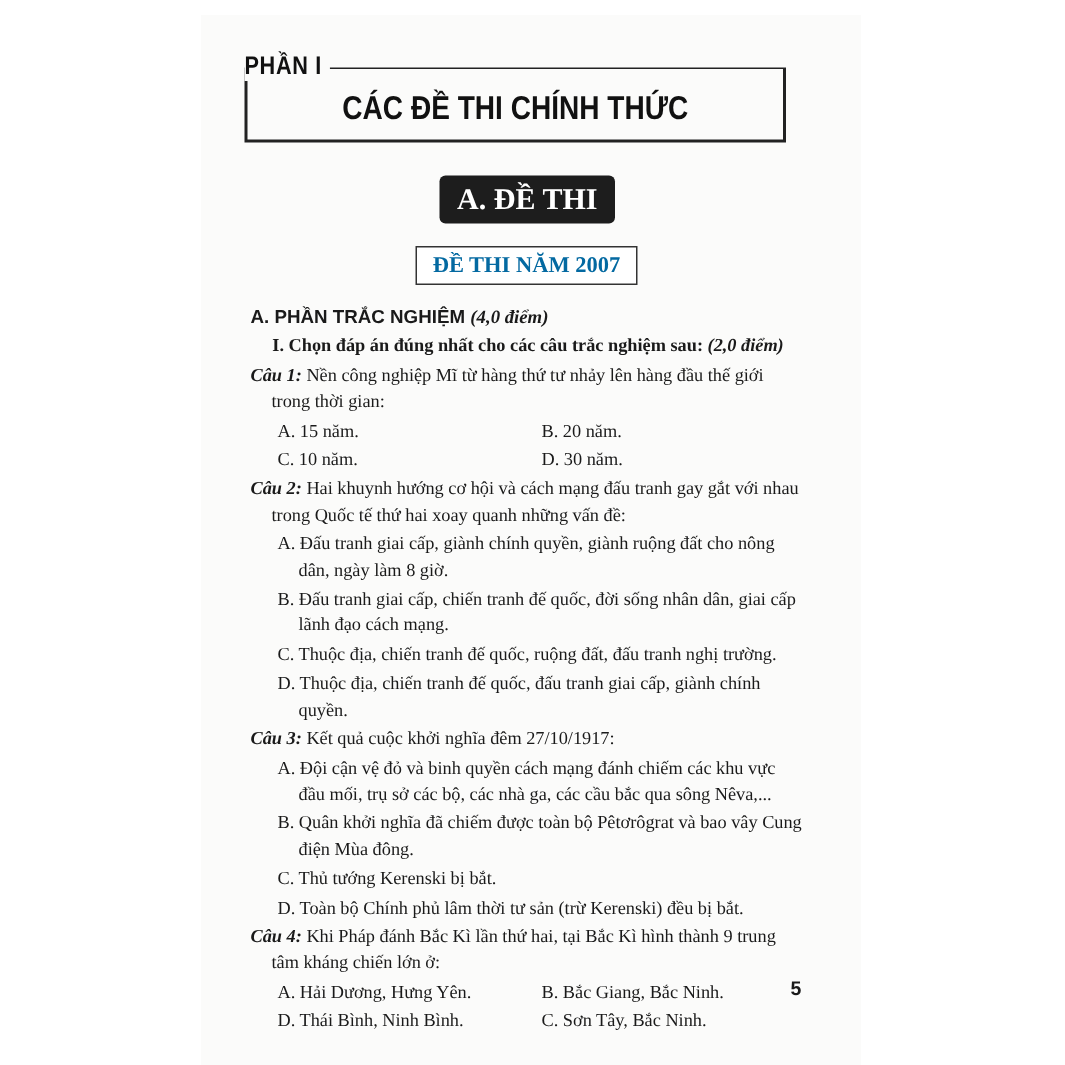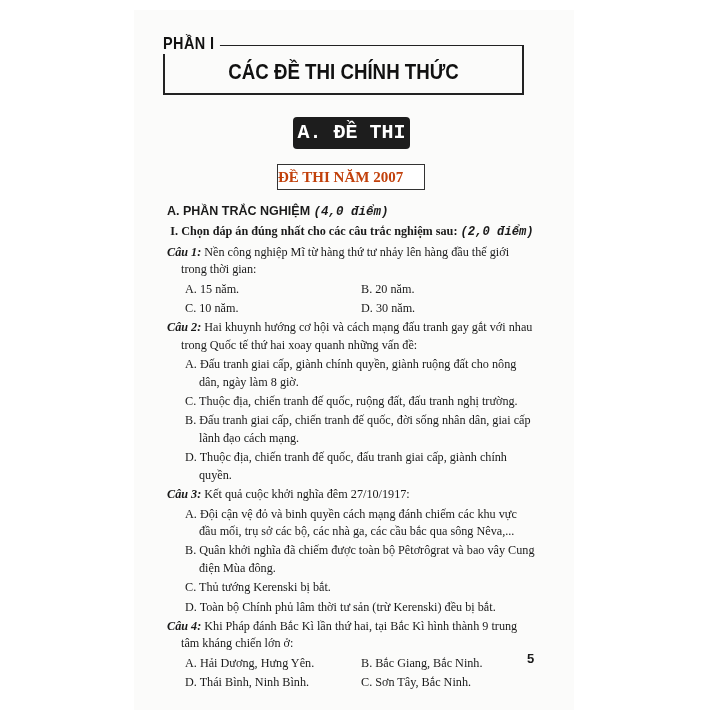--- a/index.html
+++ b/index.html
@@ -33,39 +33,39 @@
       text-align: center;
       font-family: "Liberation Sans", sans-serif;
       font-weight: 900; font-size: 22px; color: #111;
       transform: scaleX(0.85);
     }
     .section-pill {
       position: absolute; left: 293px; top: 117px;
       width: 117px; height: 32px;
       background: #1d1d1d; border-radius: 4px;
       color: #fff; text-align: center; line-height: 32px;
-      font-family: Liberation Mono, monospace; font-weight: bold; font-size: 20px;
+      font-family: Liberation Serif, serif; font-weight: bold; font-size: 20px;
     }
     .exam-year {
       position: absolute; left: 277px; top: 164px;
       width: 146px; height: 24px;
       border: 1.5px solid #333; background: #fff;
-      line-height: 24px;
+      text-align: center; line-height: 24px;
       font-family: "Liberation Serif", serif; font-weight: bold; font-size: 15px;
-      color: #c2410c;
+      color: #0369a1;
     }
     .content {
       position: absolute; left: 167px; top: 203px; width: 370px;
       font-size: 12.2px; line-height: 17.4px;
     }
     .h-sec {
       font-family: "Liberation Sans", sans-serif; font-weight: bold; font-size: 12.5px;
       margin-bottom: 2px;
     }
-    .h-sec i, .h-sub i { font-family: Liberation Mono, monospace; font-style: italic; font-weight: bold; }
+    .h-sec i, .h-sub i { font-family: Liberation Serif, serif; font-style: italic; font-weight: bold; }
     .h-sub { font-weight: bold; margin-bottom: 2px; text-align: center; }
     .q { margin-top: 2px; }
     .q-stem { text-indent: -0px; padding-left: 14px; text-indent: -14px; }
     .q-num { font-weight: bold; font-style: italic; }
     .opt { padding-left: 32px; text-indent: -14px; margin: 2px 0; }
     .opt-row { display: flex; padding-left: 18px; margin: 2px 0; }
     .opt-row .opt-cell { width: 181px; }
     .page-number {
       position: absolute; left: 527px; top: 651px;
       font-family: "Liberation Sans", sans-serif; font-weight: bold; font-size: 13px;
@@ -116,22 +116,22 @@
       <div class="opt-cell">D. 30 năm.</div>
     </div>
   </div>
 
   <div class="q">
     <div class="q-stem">
       <span class="q-num">Câu 2:</span>
       <span>Hai khuynh hướng cơ hội và cách mạng đấu tranh gay gắt với nhau trong Quốc tế thứ hai xoay quanh những vấn đề:</span>
     </div>
     <div class="opt">A. Đấu tranh giai cấp, giành chính quyền, giành ruộng đất cho nông dân, ngày làm 8 giờ.</div>
+    <div class="opt">B. Đấu tranh giai cấp, chiến tranh đế quốc, đời sống nhân dân, giai cấp lãnh đạo cách mạng.</div>
     <div class="opt">C. Thuộc địa, chiến tranh đế quốc, ruộng đất, đấu tranh nghị trường.</div>
-    <div class="opt">B. Đấu tranh giai cấp, chiến tranh đế quốc, đời sống nhân dân, giai cấp lãnh đạo cách mạng.</div>
     <div class="opt">D. Thuộc địa, chiến tranh đế quốc, đấu tranh giai cấp, giành chính quyền.</div>
   </div>
 
   <div class="q">
     <div class="q-stem">
       <span class="q-num">Câu 3:</span>
       <span>Kết quả cuộc khởi nghĩa đêm 27/10/1917:</span>
     </div>
     <div class="opt">A. Đội cận vệ đỏ và binh quyền cách mạng đánh chiếm các khu vực đầu mối, trụ sở các bộ, các nhà ga, các cầu bắc qua sông Nêva,...</div>
     <div class="opt">B. Quân khởi nghĩa đã chiếm được toàn bộ Pêtơrôgrat và bao vây Cung điện Mùa đông.</div>

